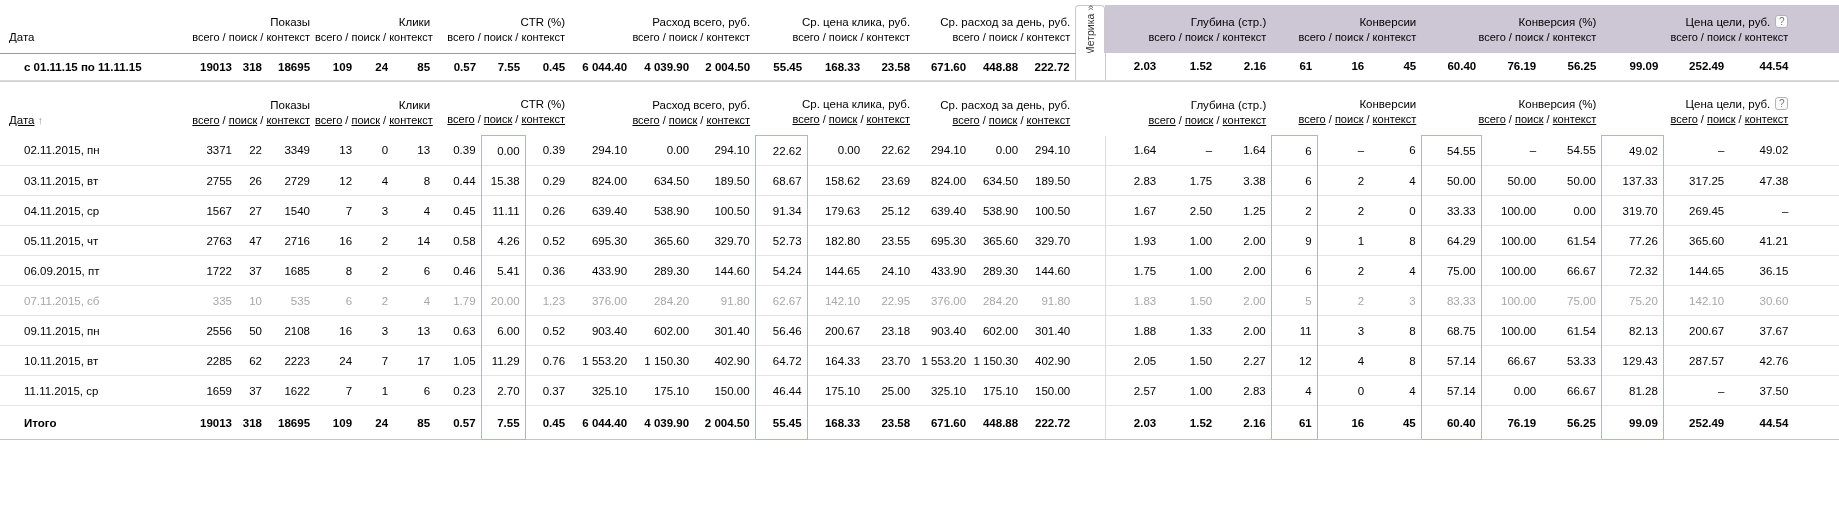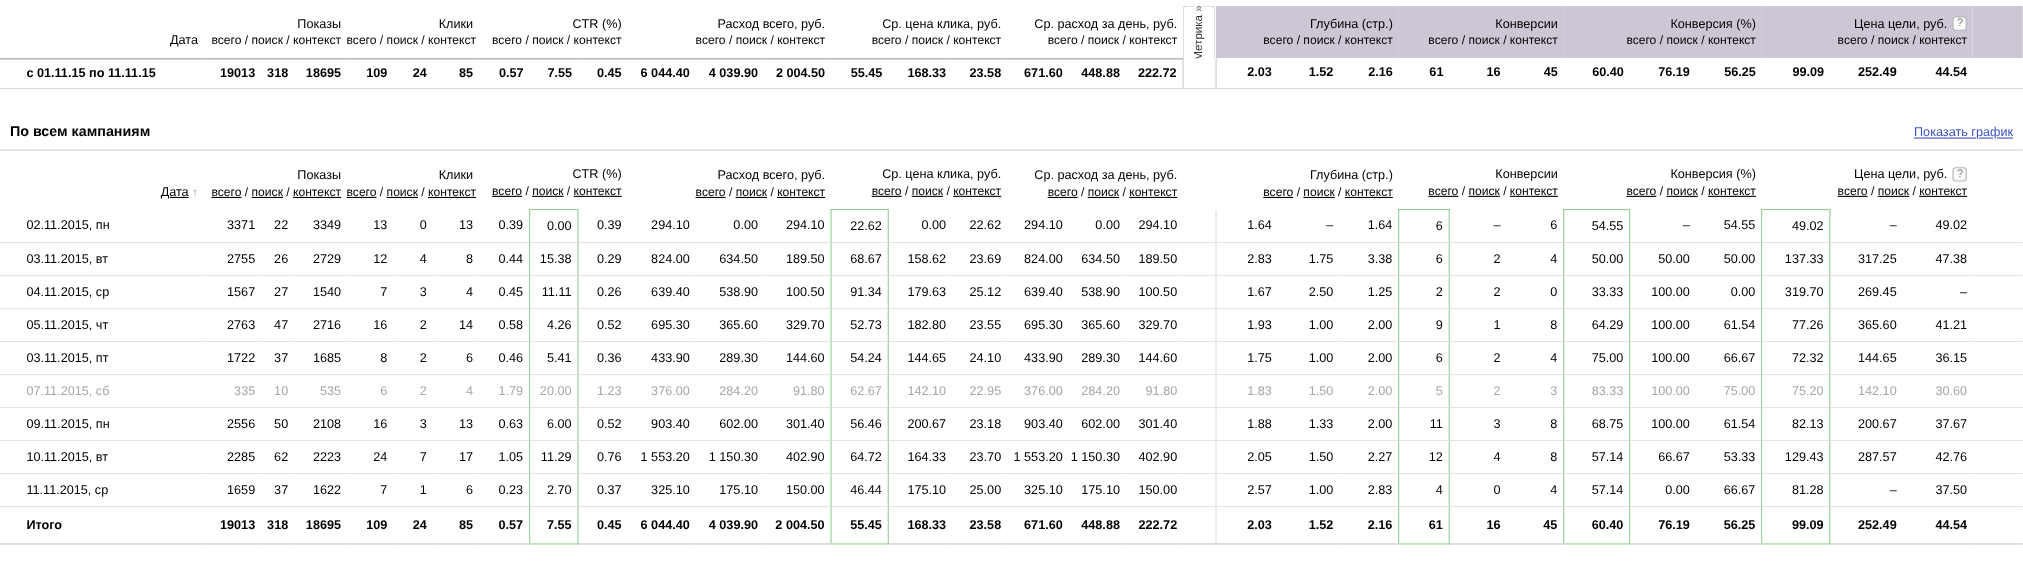--- a/index.html
+++ b/index.html
@@ -2,21 +2,21 @@
 <html style="--purple: #cdc7d5; --green: #94ce94; --link: #3b53c4; --muted: #a6a6a6;"><head>
 <meta charset="utf-8">
 <style>
   *{box-sizing:border-box}
   html,body{margin:0;padding:0;background:#fff}
   body{font-family:"Liberation Sans",sans-serif;color:#000}
   .page{width:1839px;height:517px;overflow:hidden;padding-top:5px;background:#fff}
   table.stats{border-collapse:collapse;table-layout:fixed;width:1839px;font-size:11.5px}
   th,td{padding:0 5px 0 0;white-space:nowrap;font-weight:normal;overflow:hidden}
   .g{ text-align:right;vertical-align:bottom}
-  .h-date{text-align:right;vertical-align:bottom}
+  .h-date{text-align:left;vertical-align:bottom}
   .g-title{line-height:15px;font-size:11.5px}
   .g-sub{line-height:15px;font-size:11px;padding-bottom:8px}
   .h-date .g-title{padding-left:9px}
   .date-cell{text-align:left;padding-left:24px}
   .num{text-align:right}
   .sp{padding:0}
   a.sub-link{color:#000;text-decoration:underline;cursor:pointer}
   .arrow{color:#9a9a9a;margin-left:3px;text-decoration:none;font-size:11px}
   .help{display:inline-block;width:13px;height:13px;line-height:12px;text-align:center;
         border:1px solid #b3b3b3;border-radius:3px;background:#fafafa;color:#777;
@@ -176,24 +176,20 @@
           <td class="num">76.19</td>
           <td class="num">56.25</td>
           <td class="num">99.09</td>
           <td class="num">252.49</td>
           <td class="num">44.54</td>
           <td class="sp"></td>
         </tr>
       </tbody>
     </table>
 
-  <div class="section-head">
-    <div class="section-title">По всем кампаниям</div>
-    <a class="chart-link">Показать график</a>
-  </div>
   <div class="rule"></div>
 
   <table class="stats" id="detail-table">
       <colgroup>
         <col style="width: 185px;">
         <col style="width: 52px;">
         <col style="width: 30px;">
         <col style="width: 48px;">
         <col style="width: 42px;">
         <col style="width: 36px;">
@@ -410,21 +406,21 @@
           <td class="num">8</td>
           <td class="num hl">64.29</td>
           <td class="num">100.00</td>
           <td class="num">61.54</td>
           <td class="num hl">77.26</td>
           <td class="num">365.60</td>
           <td class="num">41.21</td>
           <td class="sp"></td>
         </tr>
         <tr>
-          <td class="date-cell">03.11.2015, пт</td>
+          <td class="date-cell">06.09.2015, пт</td>
           <td class="num">1722</td>
           <td class="num">37</td>
           <td class="num">1685</td>
           <td class="num">8</td>
           <td class="num">2</td>
           <td class="num">6</td>
           <td class="num">0.46</td>
           <td class="num hl">5.41</td>
           <td class="num">0.36</td>
           <td class="num">433.90</td>

